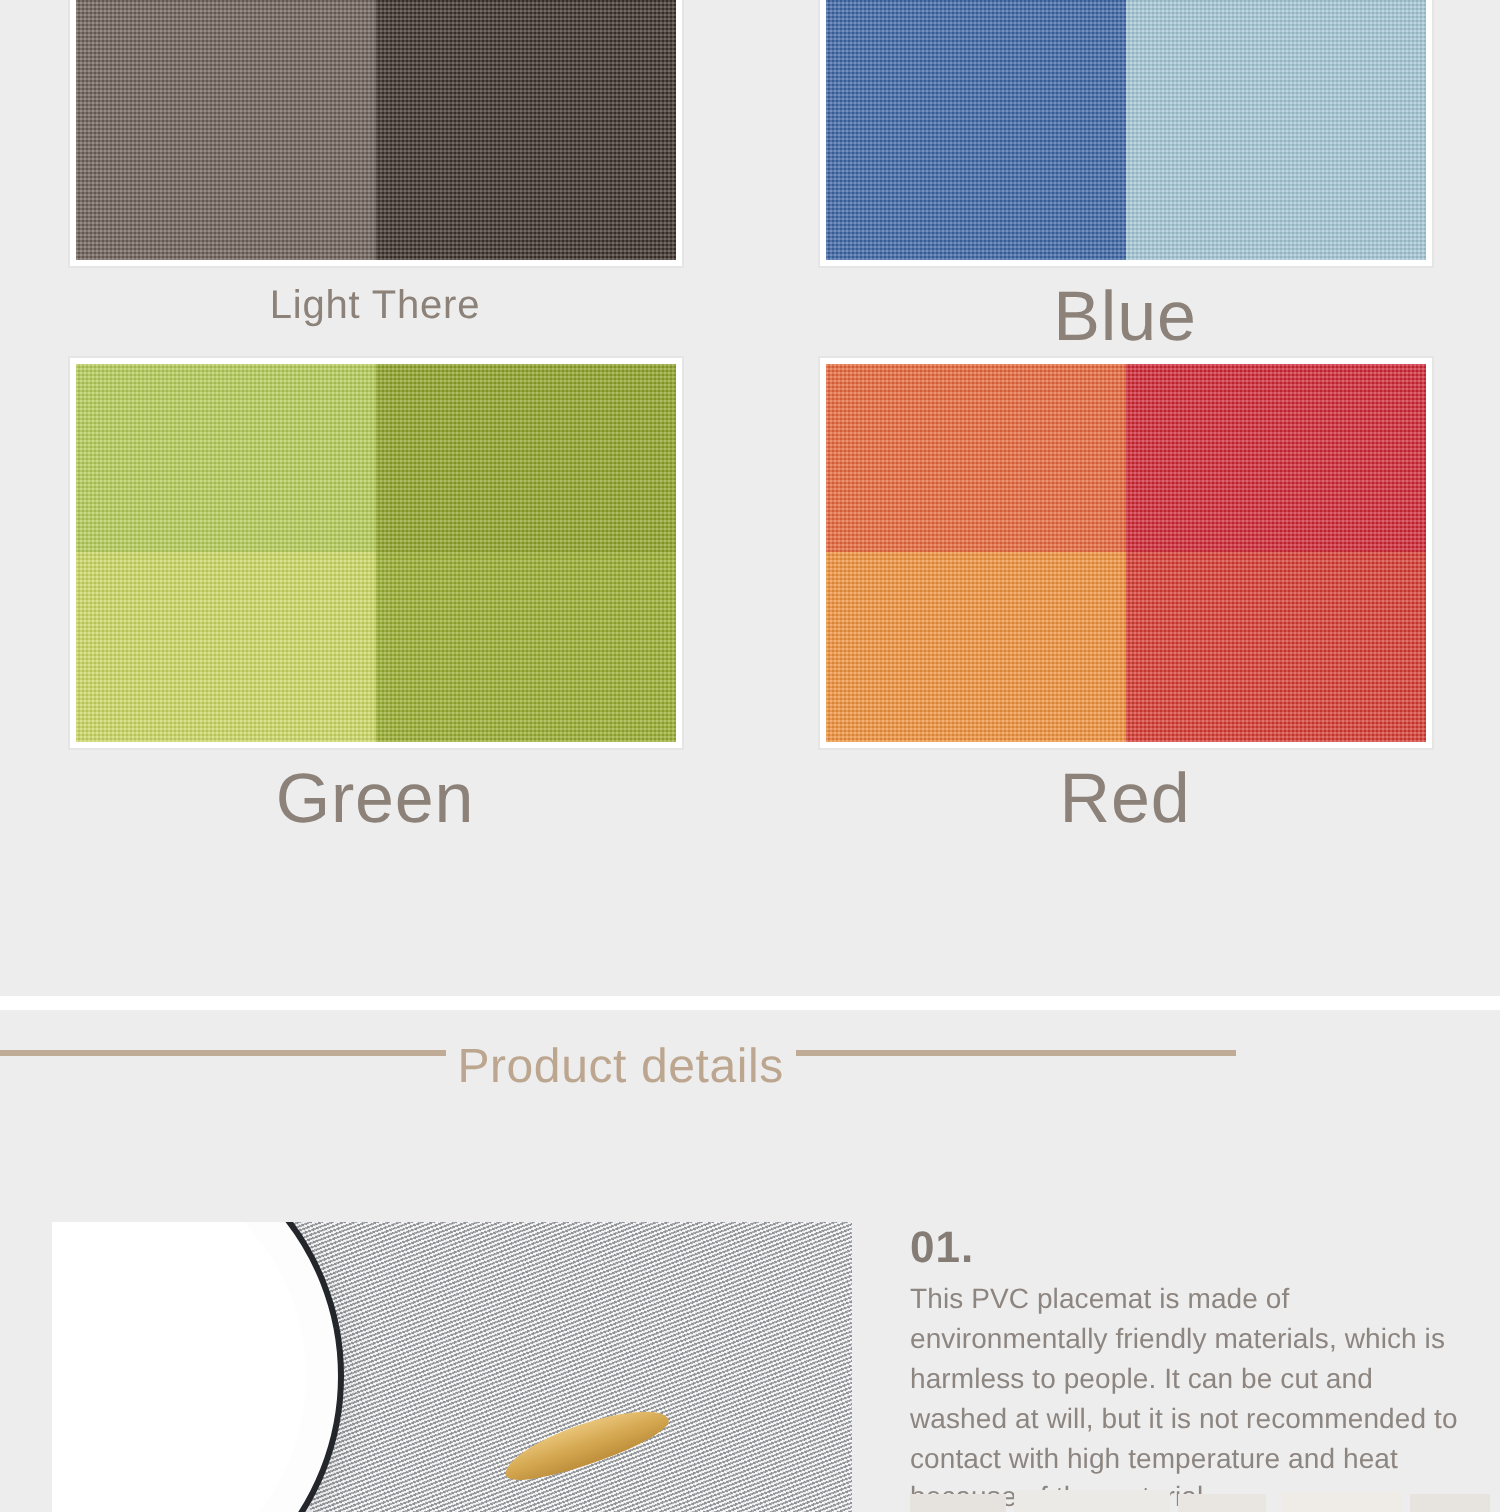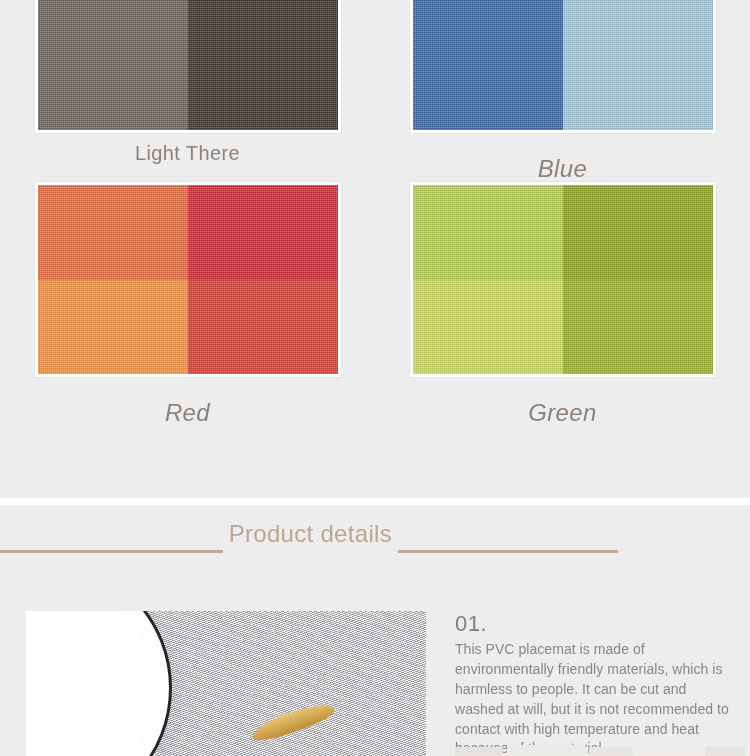--- a/index.html
+++ b/index.html
@@ -49,21 +49,21 @@
   }
   .q { width:100%; height:100%; }
 
   .swatch-label {
     color:#8d8279;
     font-weight:400;
     letter-spacing:.4px;
     line-height:1.1;
   }
   .label-sm { font-size:20px; margin-top:9px; }
-  .label-lg { font-size:24px; margin-top:23px;font-style:italic; }
+  .label-lg { font-size:35px; margin-top:7px; }
 
   
   .disclaimer {
     position:absolute; left:48px; top:402px; width:648px;
     color:#8f857d;
     font-size:19.5px;
     line-height:1.42;
     letter-spacing:.1px;
   }
 
@@ -74,21 +74,21 @@
   }
 
   
   .details-section {
     position:absolute; left:0; top:505px; width:750px; height:251px;
     background:#ededed;
   }
 
   .details-header {
     position:absolute; left:0; top:20px; width:618px;
-    display:flex; align-items:flex-end; justify-content:center;
+    display:flex; align-items:flex-start; justify-content:center;
   }
   .rule { height:3px; background:#bfab96; }
   .rule-left  { width:253px; margin-right:6px; }
   .rule-right { width:250px; margin-left:6px; }
   .details-title {
     color:#bda68f;
     font-size:24px;
     letter-spacing:.3px;
     white-space:nowrap;
     transform:translateY(-5px);
@@ -145,20 +145,21 @@
   }
 
   .detail-text {
     position:absolute; left:455px; top:0; width:278px;
   }
   .detail-number {
     color:#857c75;
     font-size:22px;
     letter-spacing:.5px;
     margin-bottom:3px;
+    font-weight:bold;
   }
   .detail-body {
     color:#8d8580;
     font-size:14px;
     line-height:1.42;
     letter-spacing:.05px;
   }
 
   
   .next-peek {
@@ -194,36 +195,36 @@
           <div class="q" style="background:#3b64a4"></div>
           <div class="q" style="background:#a3c6d6"></div>
           <div class="q" style="background:#3b64a4"></div>
           <div class="q" style="background:#a3c6d6"></div>
         </div>
         <div class="swatch-label label-lg">Blue</div>
       </div>
 
       <div class="swatch-cell">
         <div class="mat">
+          <div class="q" style="background:#b4cb56"></div>
+          <div class="q" style="background:#8da227"></div>
+          <div class="q" style="background:#cbd762"></div>
+          <div class="q" style="background:#98ad2f"></div>
+        </div>
+        <div class="swatch-label label-lg">Green</div>
+      </div>
+
+      <div class="swatch-cell">
+        <div class="mat">
           <div class="q" style="background:#e6663a"></div>
           <div class="q" style="background:#cf2634"></div>
           <div class="q" style="background:#f0913c"></div>
           <div class="q" style="background:#d63a30"></div>
         </div>
         <div class="swatch-label label-lg">Red</div>
-      </div>
-
-      <div class="swatch-cell">
-        <div class="mat">
-          <div class="q" style="background:#b4cb56"></div>
-          <div class="q" style="background:#8da227"></div>
-          <div class="q" style="background:#cbd762"></div>
-          <div class="q" style="background:#98ad2f"></div>
-        </div>
-        <div class="swatch-label label-lg">Green</div>
       </div>
 
     </div>
 
   </div>
 
   <div class="divider-band"></div>
 
   <div class="details-section">
 

